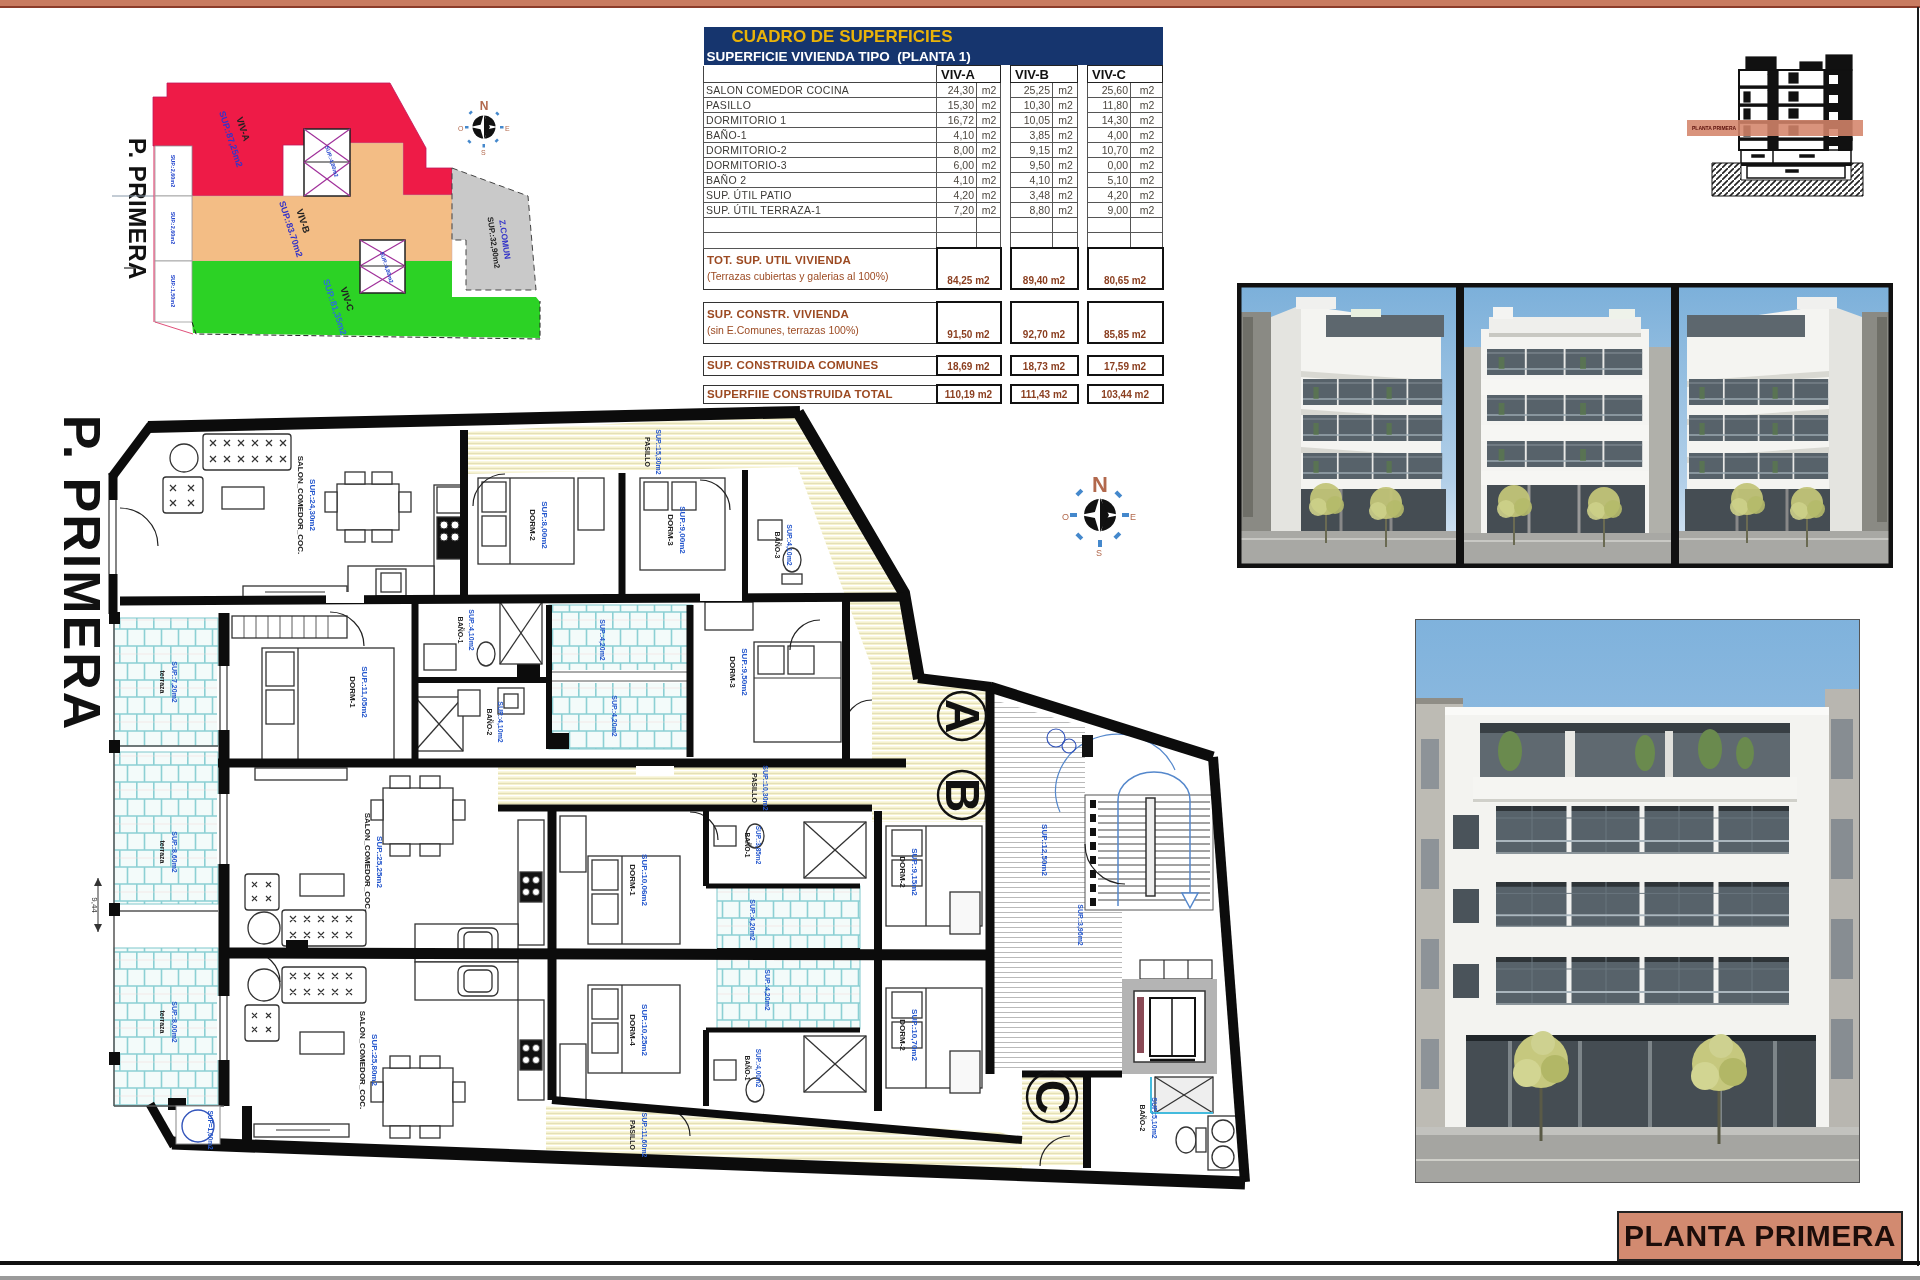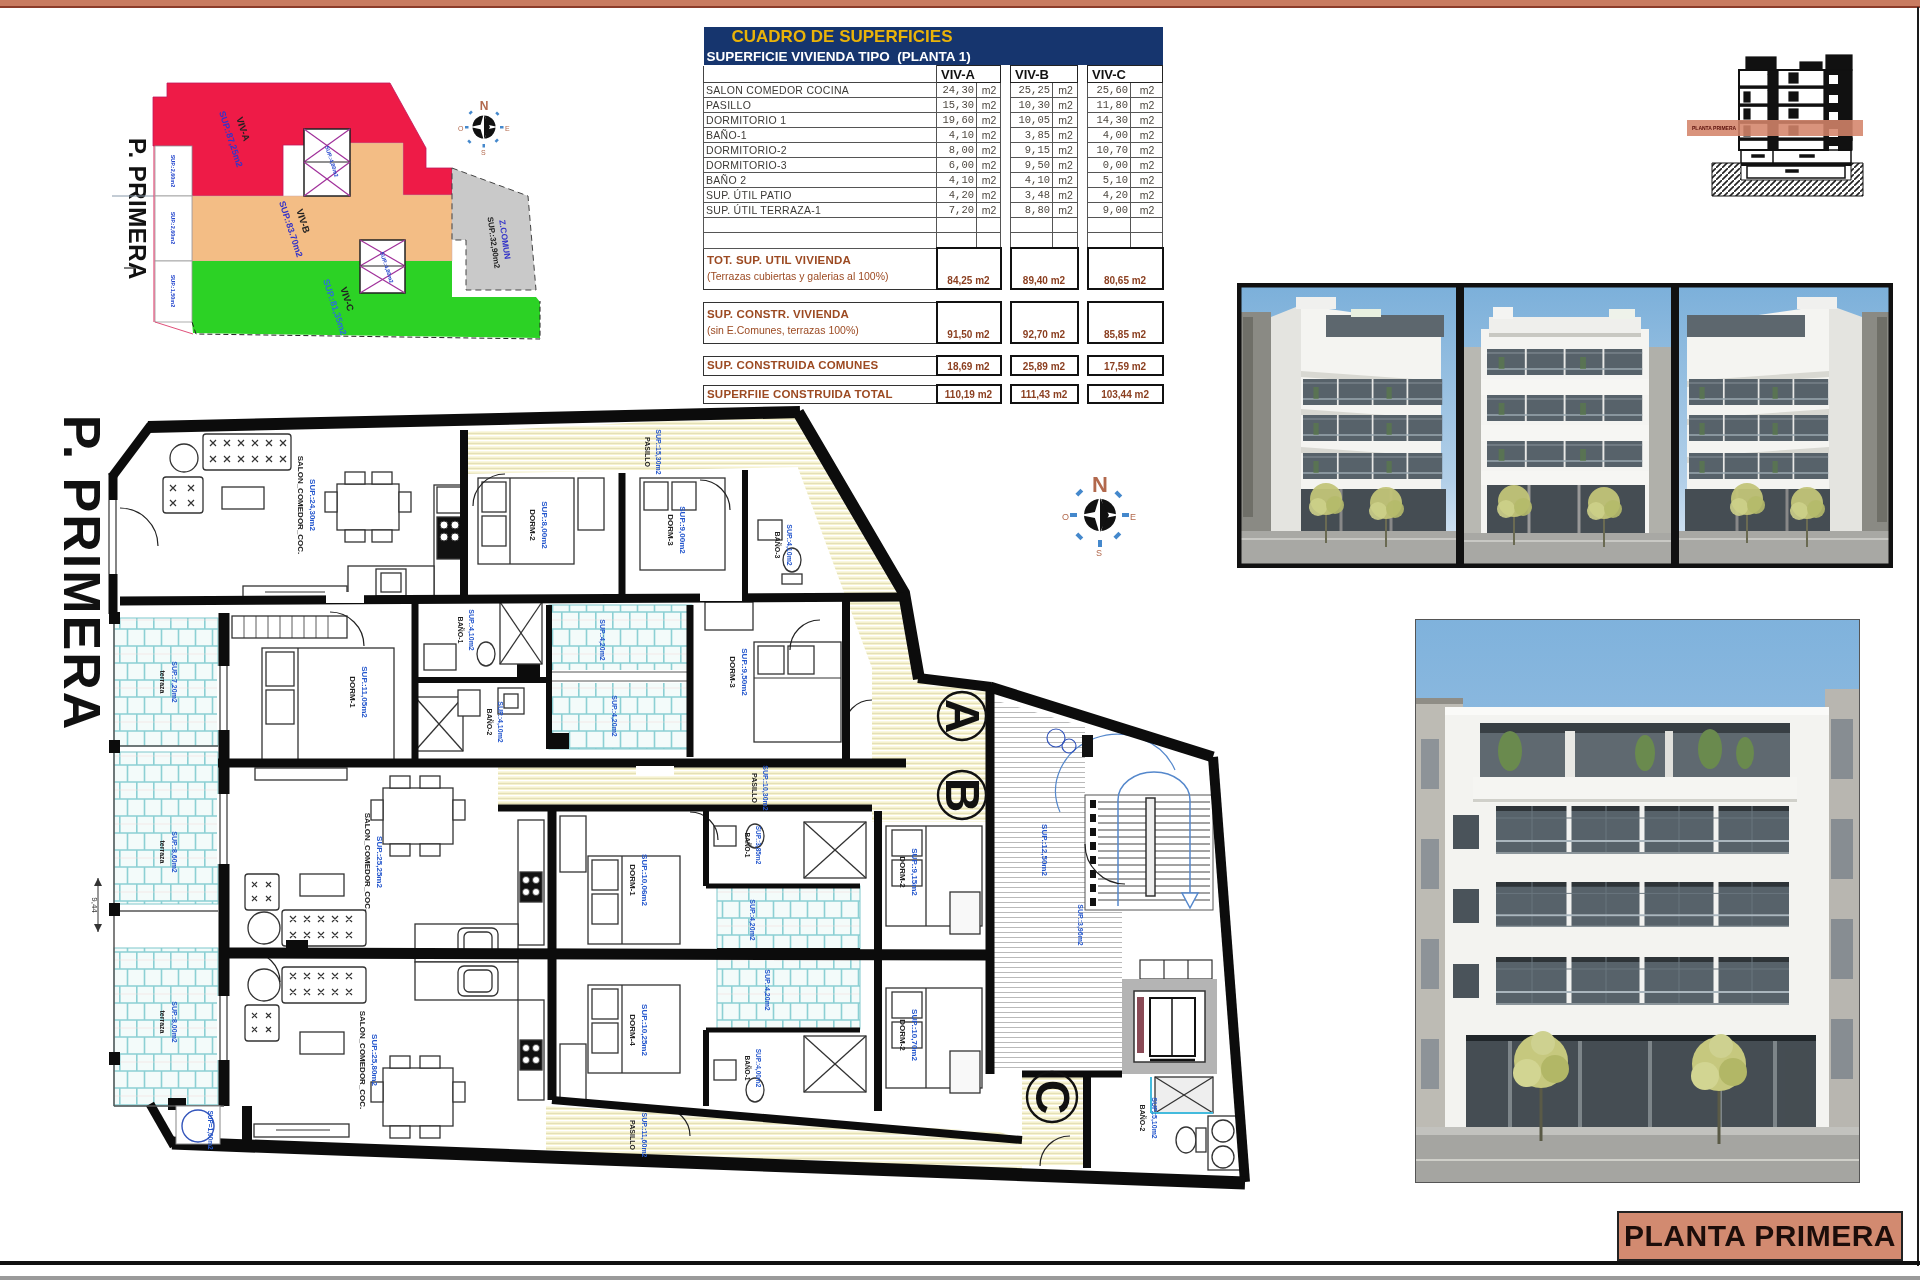--- a/index.html
+++ b/index.html
@@ -13,21 +13,21 @@
     display:flex;align-items:center;justify-content:center;font-weight:bold;font-size:30px;color:#1c0d0a;letter-spacing:0.5px;}
   #st{border-collapse:collapse;table-layout:fixed;width:459px;}
   #st td{padding:0;overflow:hidden;white-space:nowrap;}
   .navy1 td{background:#16356e;color:#eab308;font-weight:bold;font-size:17px;height:20px;}
   .navy2 td{background:#16356e;color:#fff;font-weight:bold;font-size:13.5px;height:18px;}
   .hrow td{height:16px;}
   .hbox{border:1.5px solid #222;font-weight:bold;font-size:13px;color:#111;text-align:left;padding-left:4px !important;}
   .bl{border:1px solid #444;border-top:none;}
   .d td{height:14px;font-size:10.5px;color:#4c463e;border:1px solid #555;}
   .d .lab{padding-left:2px !important;color:#3c3a36;letter-spacing:0.3px;}
-  .d .v{text-align:right;padding-right:2px !important;font-family:Liberation Mono, monospace;}
+  .d .v{text-align:right;padding-right:2px !important;}
   .d .m{text-align:center;padding-left:1px !important;}
   .d .g{border-top:none;border-bottom:none;}
   .sum .slab{border:1.5px solid #333;font-size:10.5px;color:#9c4a22;line-height:1.5;padding-left:3px !important;white-space:normal;}
   .sum .slab b{font-size:11.5px;letter-spacing:0.2px;margin-top:46px;}
   .sum .sval{border:2px solid #111;font-weight:bold;color:#8b3f20;font-size:10px;text-align:center;vertical-align:bottom;padding-bottom:2px !important;}
   .sp td{border:none;}
 </style>
 </head>
 <body>
 <div class="abs" id="topbar"></div>
@@ -81,21 +81,21 @@
           <td class="m">m2</td>
           <td class="g"></td>
           <td class="v">10,30</td>
           <td class="m">m2</td>
           <td class="g"></td>
           <td class="v">11,80</td>
           <td class="m">m2</td>
         </tr>
 <tr class="d">
           <td class="lab">DORMITORIO 1</td>
-          <td class="v">19,60</td>
+          <td class="v">16,72</td>
           <td class="m">m2</td>
           <td class="g"></td>
           <td class="v">10,05</td>
           <td class="m">m2</td>
           <td class="g"></td>
           <td class="v">14,30</td>
           <td class="m">m2</td>
         </tr>
 <tr class="d">
           <td class="lab">BAÑO-1</td>
@@ -204,21 +204,21 @@
           <td></td>
           <td colspan="2" class="sval">85,85 m2</td>
         </tr>
 <tr class="sp" style="height:13px;">
           <td colspan="9"></td>
         </tr>
 <tr class="sum" style="height:19px;">
           <td class="slab"><b>SUP. CONSTRUIDA COMUNES</b></td>
           <td colspan="2" class="sval">18,69 m2</td>
           <td></td>
-          <td colspan="2" class="sval">25,89 m2</td>
+          <td colspan="2" class="sval">18,73 m2</td>
           <td></td>
           <td colspan="2" class="sval">17,59 m2</td>
         </tr>
 <tr class="sp" style="height:10px;">
           <td colspan="9"></td>
         </tr>
 <tr class="sum" style="height:18px;">
           <td class="slab"><b>SUPERFIIE CONSTRUIDA TOTAL</b></td>
           <td colspan="2" class="sval">110,19 m2</td>
           <td></td>

